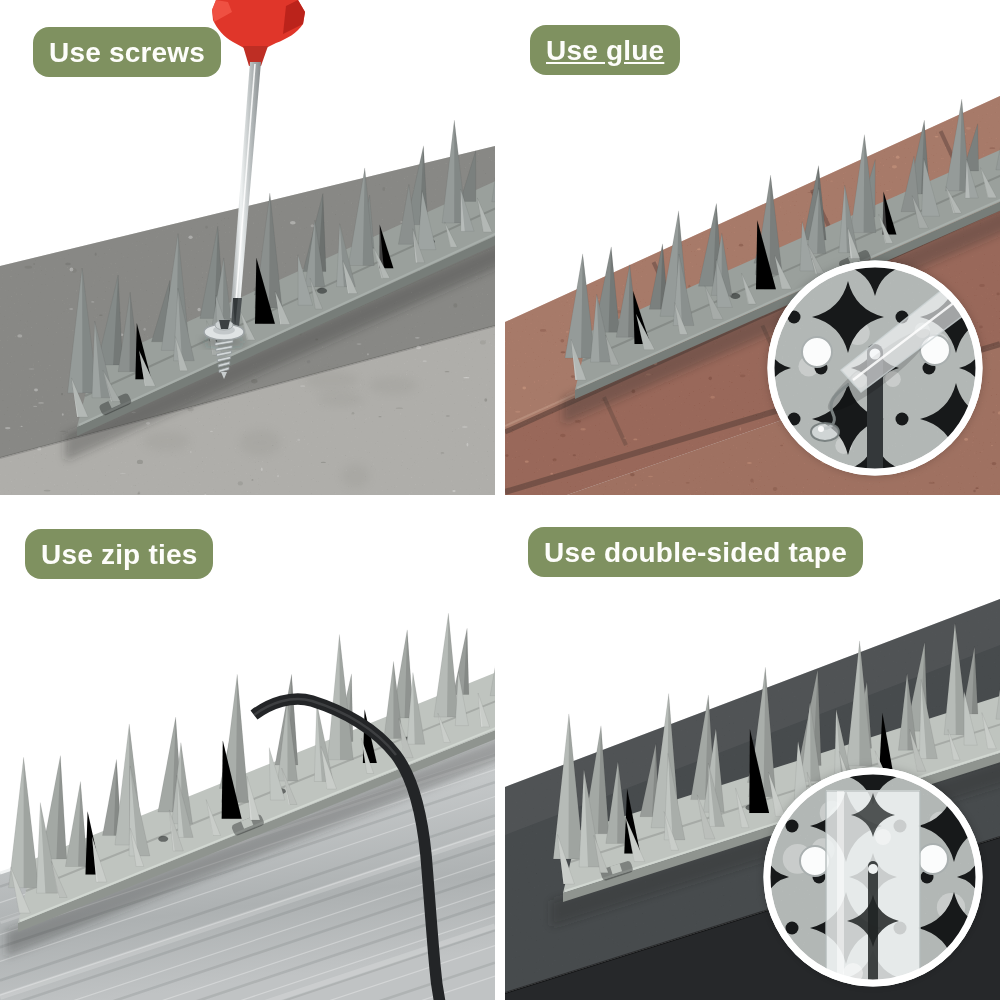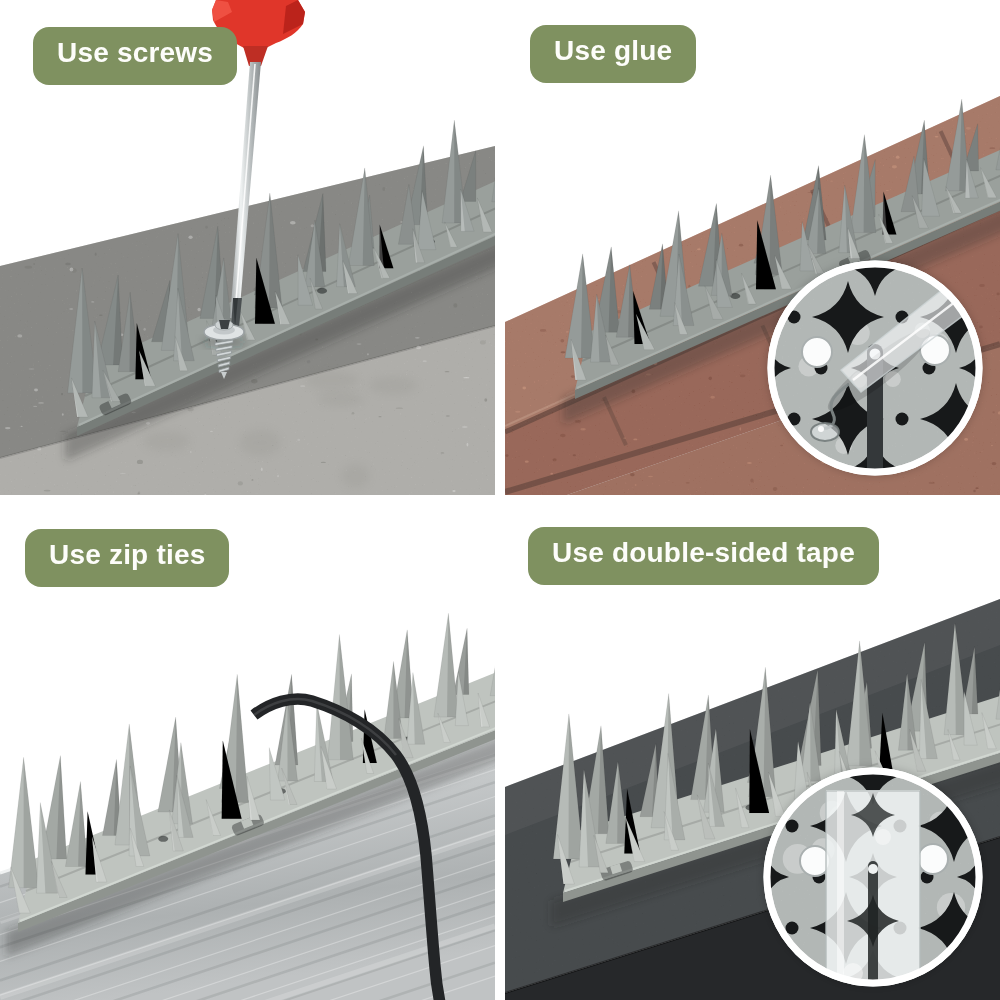--- a/index.html
+++ b/index.html
@@ -1,25 +1,25 @@
 <!DOCTYPE html>
 <html style="--label_bg: #7f9160; --label_text: #fdfdfa; --spike_main: #959b99; --spike_dark: #848a88; --spike_light: #b3b8b5; --spike_main_lt: #b6bbb7; --spike_dark_lt: #a3a8a4; --spike_light_lt: #c9cdc9; --strip_base: #9aa09c; --strip_base_lt: #bfc4bf; --strip_edge: #777d79; --strip_edge_lt: #8f948f; --concrete_top: #90908b; --concrete_front: #b2b0ab; --brick_top: #bd7960; --brick_front: #a75f49; --brick_lower: #b16c55; --brick_seam: #6a3829; --steel_edge: #f0f2f2; --dark_top: #45494c; --dark_front: #26282a; --screwdriver_red: #e0362a; --screwdriver_red_dark: #b7211a; --screwdriver_red_light: #f25848; --zip_tie: #232527; --inset_plate: #c2c7c5; --inset_cutout: #17191a; --inset_hole_white: #fbfcfc; --glue_nozzle: #f4f7f8; --tape_white: #eef1f1; --screw_silver: #d6dadb;"><head>
 <meta charset="utf-8">
 <style>
   html,body{margin:0;padding:0;background:#ffffff;}
   body{width:1000px;height:1000px;overflow:hidden;font-family:"Liberation Sans",sans-serif;}
   .canvas{position:relative;width:1000px;height:1000px;background:#fff;}
   #scene{position:absolute;left:0;top:0;}
   .label{
-    position:absolute;height:58px;line-height:51px;padding:0 24px;
+    position:absolute;height:50px;line-height:51px;padding:0 16px;
     border-radius:16px;background:var(--label_bg,#7f9160);color:var(--label_text,#fff);
     font-weight:700;font-size:28px;letter-spacing:.2px;white-space:nowrap;
   }
   #lbl-tl{left:33px;top:27px;}
-  #lbl-tr{left:530px;top:25px;}
+  #lbl-tr{left:530px;top:25px;text-decoration:underline;}
   #lbl-bl{left:25px;top:529px;}
   #lbl-br{left:528px;top:527px;}
 </style>
 </head>
 <body>
 
 <div class="canvas">
   <svg id="scene" viewBox="0 0 1000 1000" width="1000" height="1000">
       <defs>
         <clipPath id="q0">

